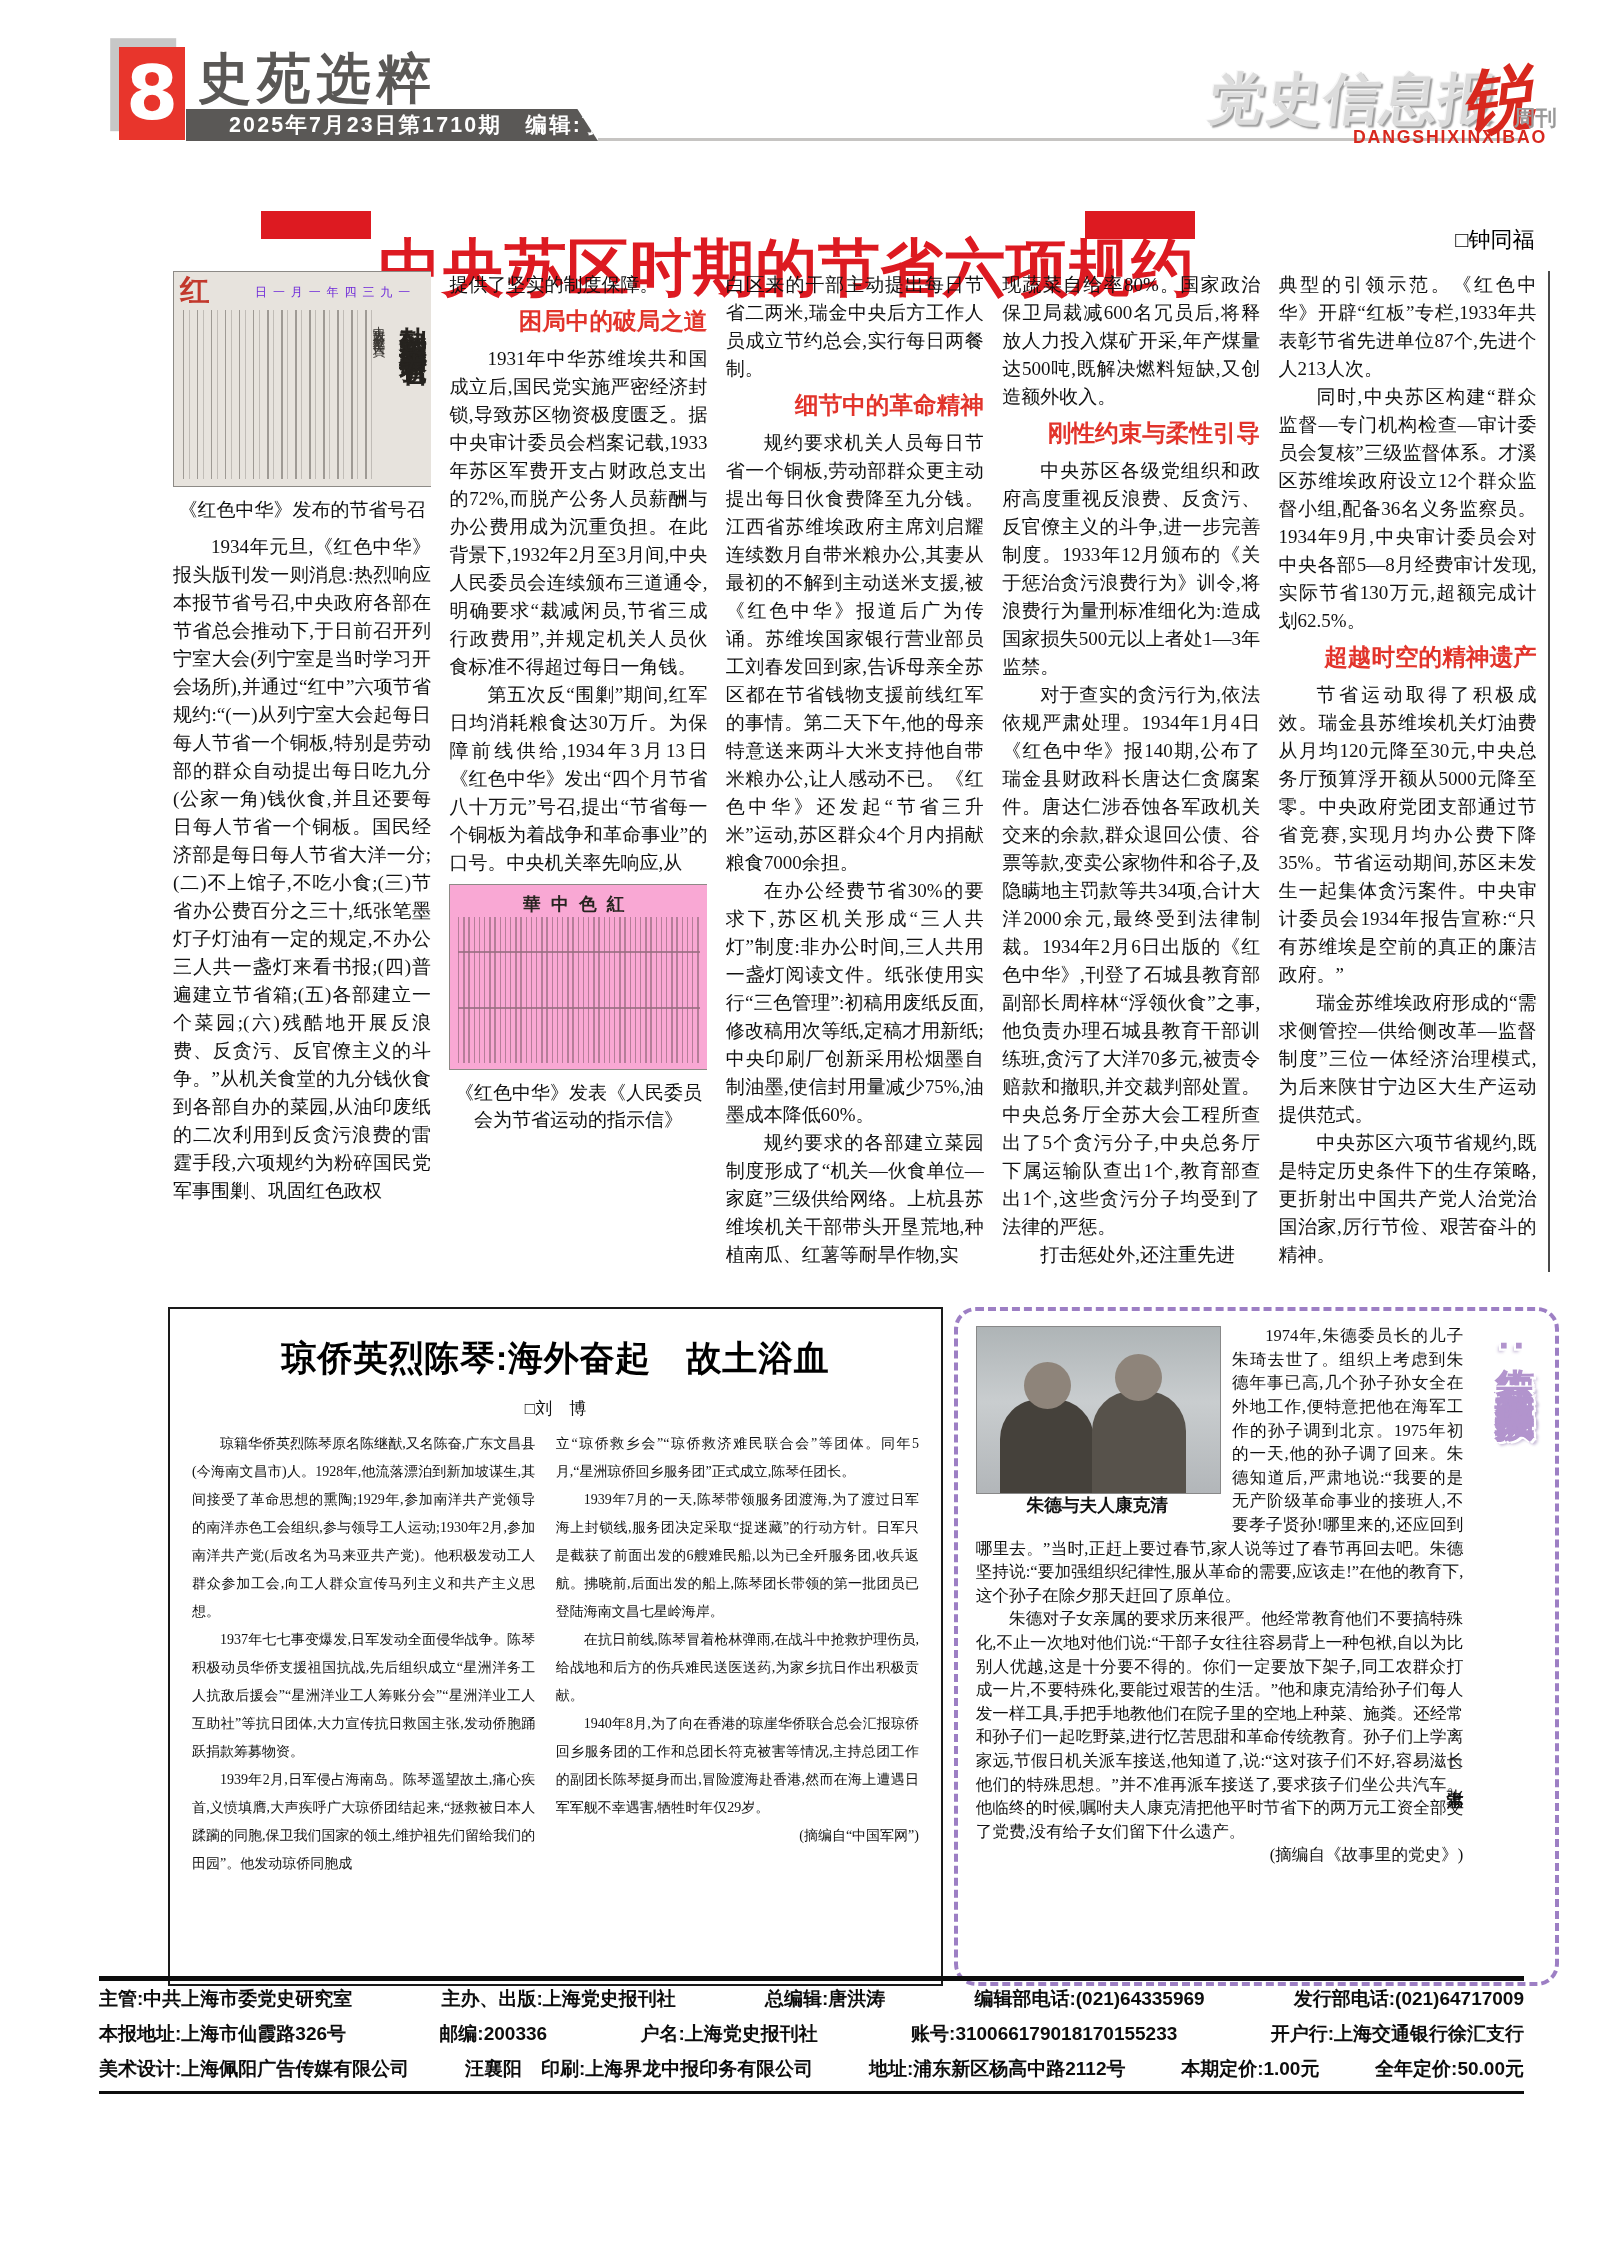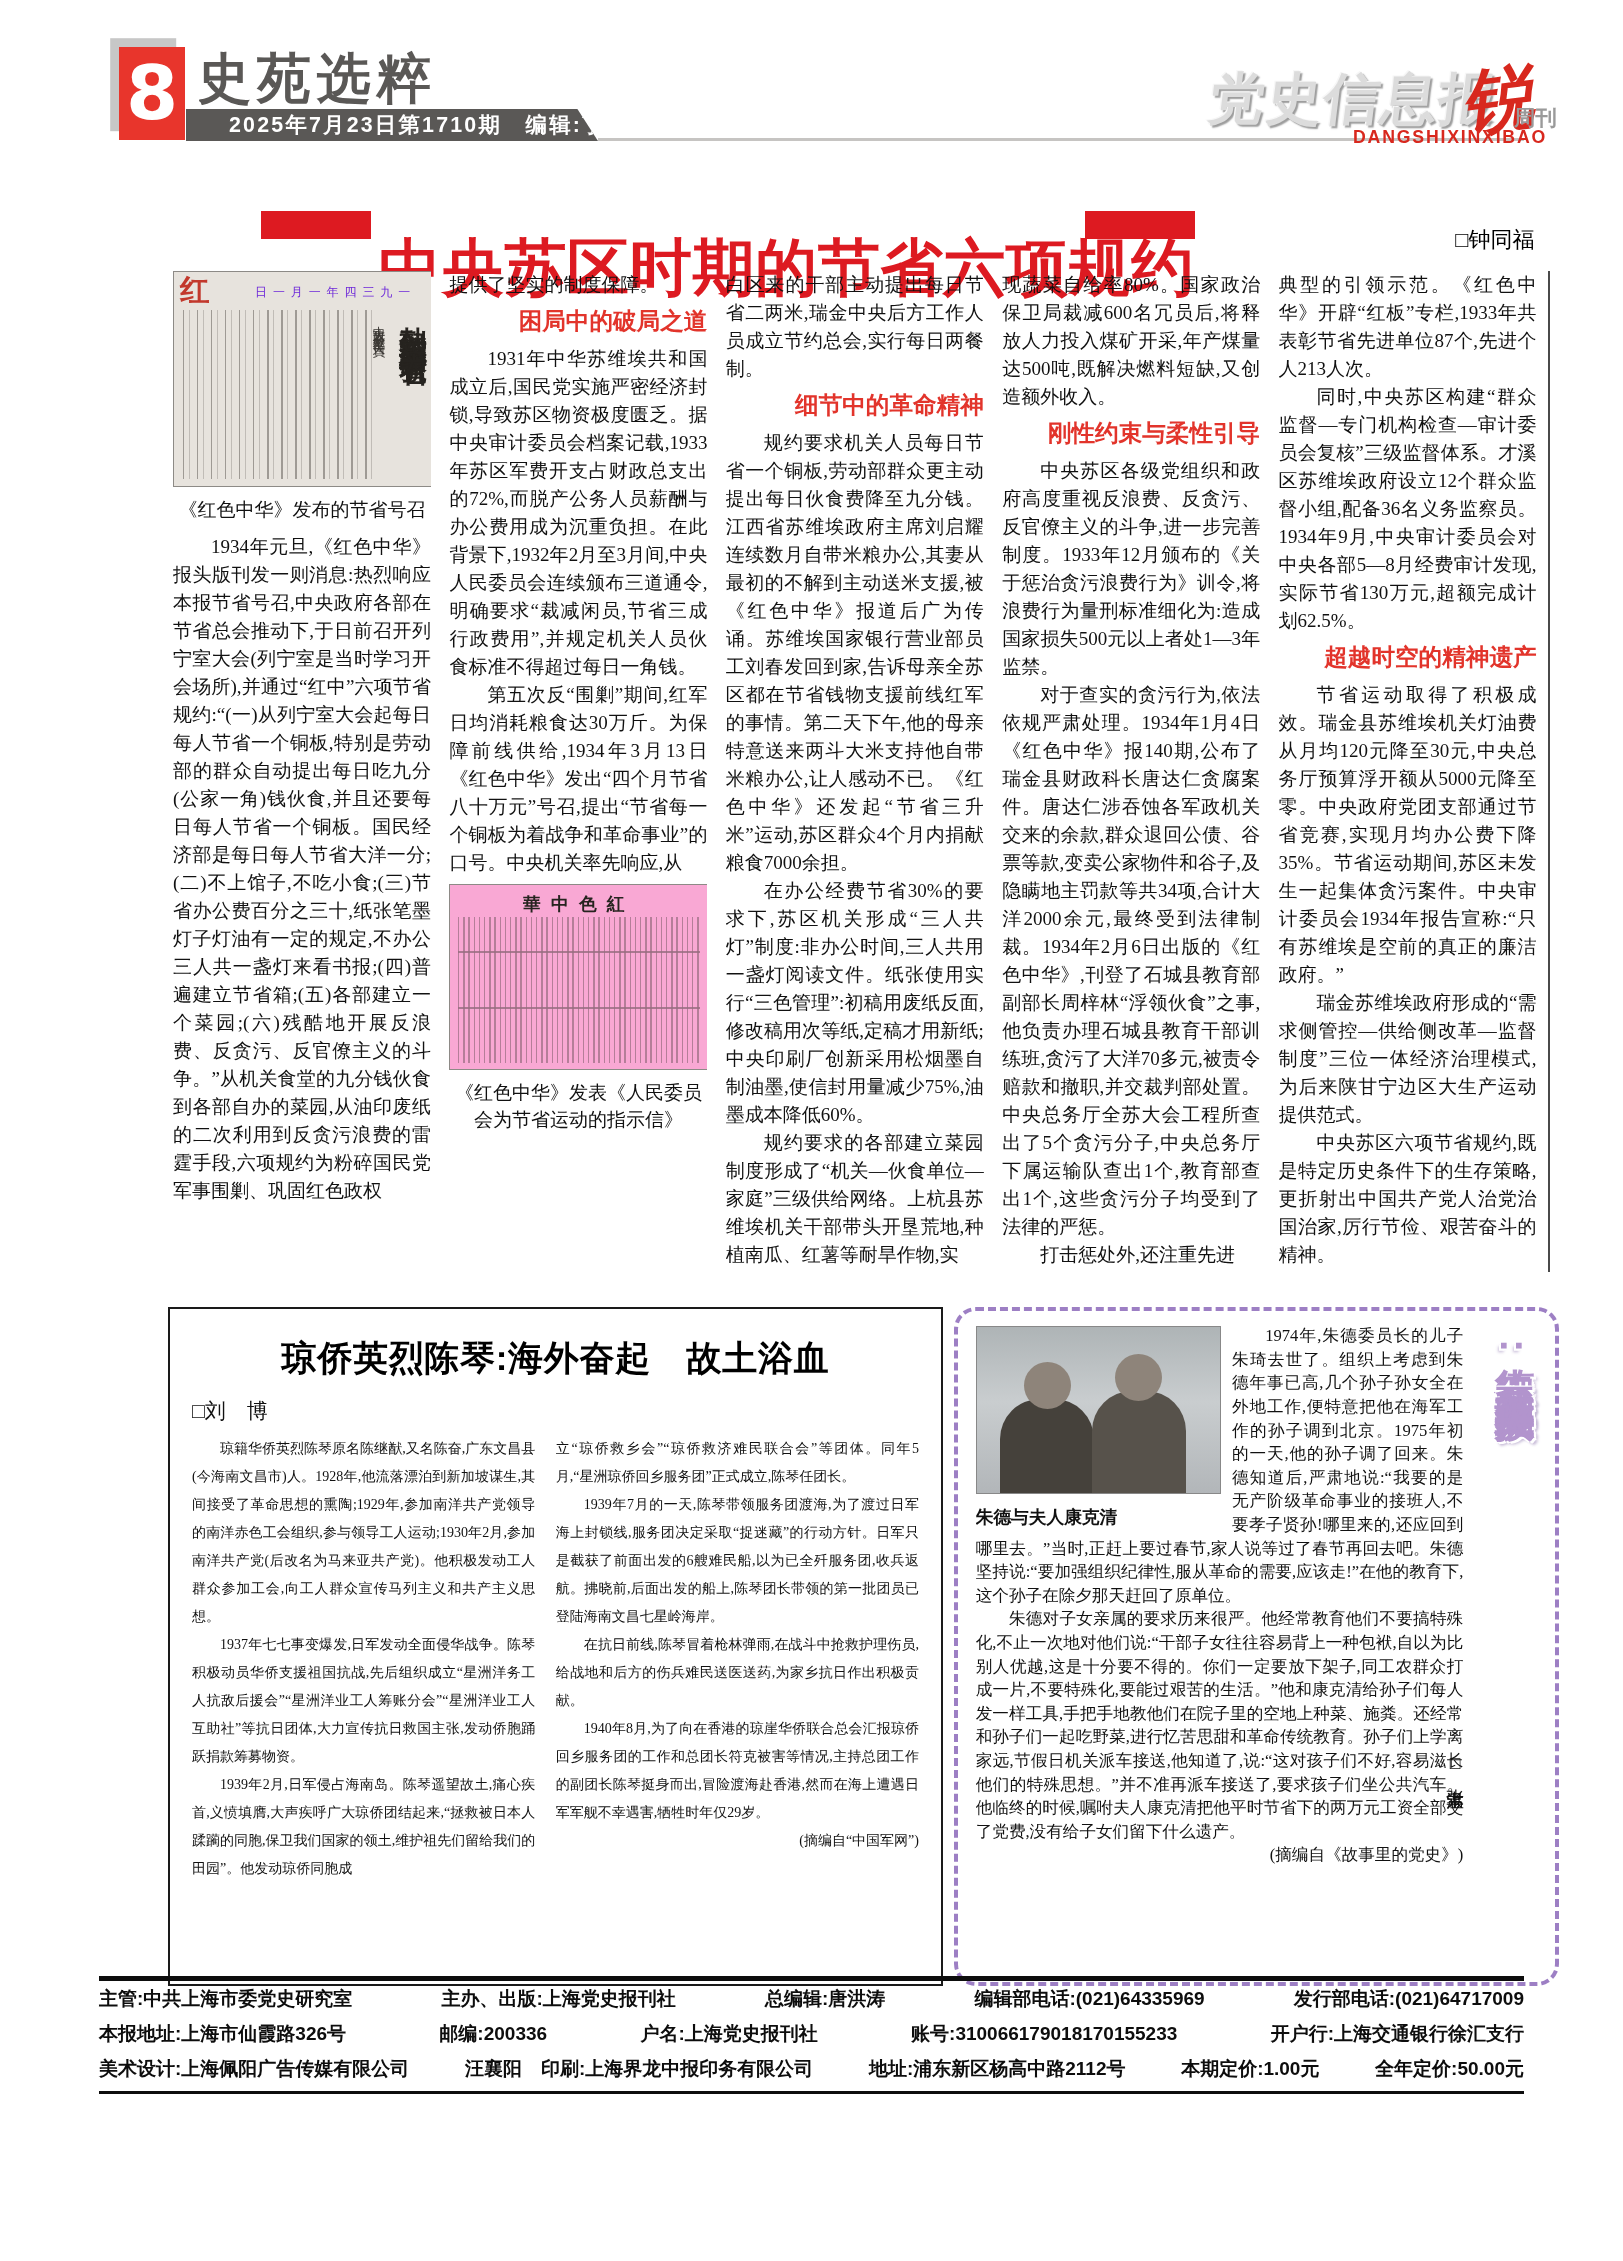--- a/index.html
+++ b/index.html
@@ -62,38 +62,38 @@
              letter-spacing:10.3px; color:#26231f; font-weight:bold; }
   .photo2-tex { position:absolute; left:7.4px; right:7.4px; top:32px; bottom:5.9px; opacity:.5;
              background:repeating-linear-gradient(90deg, rgba(55,50,45,.7) 0 1.5px, transparent 1.5px 5.2px),
                         repeating-linear-gradient(0deg, transparent 0 54px, rgba(55,50,45,.8) 54px 56px); }
 
   
   .article2 { position:absolute; left:168px; top:1307px; width:775px; height:679px; border:2.2px solid #1a1a1a;
               box-sizing:border-box; padding:19px 22px 11.8px; overflow:hidden; }
   .a2-title { margin:7.4px 0 0; text-align:center; font-family:"Liberation Sans",sans-serif; font-weight:900;
               font-size:35px; letter-spacing:0.7px; color:#000; }
-  .a2-author { margin:14.7px 0 10.3px; text-align:left; font-size:21px; }
+  .a2-author { margin:14.7px 0 10.3px; text-align:center; font-size:17px; }
   .a2-cols { display:flex; gap:20.6px; font-size:14px; line-height:28px; text-align:justify; }
   .a2col1 { width:345px; } .a2col2 { width:365px; }
   .src { text-align:right; text-indent:0; }
 
   
   .article3 { position:absolute; left:954px; top:1307px; width:605px; height:679px; border:4.4px dashed #9d7fc4;
               border-radius:22px; box-sizing:border-box; padding:13.3px 14.7px 8.8px 17.7px; overflow:hidden; }
   .a3-body { position:relative; height:100%; padding-right:77px; box-sizing:border-box;
               font-size:16.6px; line-height:23.6px; text-align:justify; overflow:hidden; }
   .a3-photo { float:left; width:243px; margin:1.5px 13.3px 2.9px 0; }
   .a3-img { position:relative; width:243px; height:166px; border:0.7px solid #888;
               background:linear-gradient(180deg,#aeb4b6 0%,#c9cdcf 45%,#b2b6b9 100%); overflow:hidden; }
   .a3-img .person { position:absolute; bottom:0; width:94px; height:94px; background:#45413b; border-radius:40px 40px 0 0; }
   .a3-img .person::before { content:""; position:absolute; top:-37px; left:23.6px; width:47px; height:47px;
               border-radius:50%; background:#8e847a; }
   .a3-img .p1 { left:23.6px; } .a3-img .p2 { right:34px; height:102px; background:#57524b; }
-  .a3-caption { margin-top:12px; font-weight:bold; font-size:17.7px; line-height:23.6px; }
+  .a3-caption { margin-top:0; text-align:center; font-weight:bold; font-size:17.7px; line-height:23.6px; }
   .a3-vtitle { position:absolute; right:11.8px; top:25px; writing-mode:vertical-rl;
               font-family:"Liberation Sans",sans-serif; font-weight:900; font-size:40px; color:#b294cd;
               letter-spacing:1.5px; text-shadow:2.2px 2.2px 0 #fff,-1.5px -1.5px 0 #fff,1.5px -1.5px 0 #fff,-1.5px 1.5px 0 #fff,3.7px 3.7px 2.9px rgba(199,186,215,.9); }
   .a3-vauthor { position:absolute; right:88px; top:442px; writing-mode:vertical-rl; font-size:17.7px; color:#111; letter-spacing:1.5px; }
 
   
   .footer { position:absolute; left:99px; top:1976px; width:1425px; font-family:"Liberation Sans",sans-serif; }
   .f-rule-top { height:5.2px; background:#0d0d0d; }
   .f-rule-bottom { height:3.7px; background:#0d0d0d; margin-top:4.4px; }
   .f-row { display:flex; justify-content:space-between; font-weight:bold; font-size:19px; line-height:35px;

